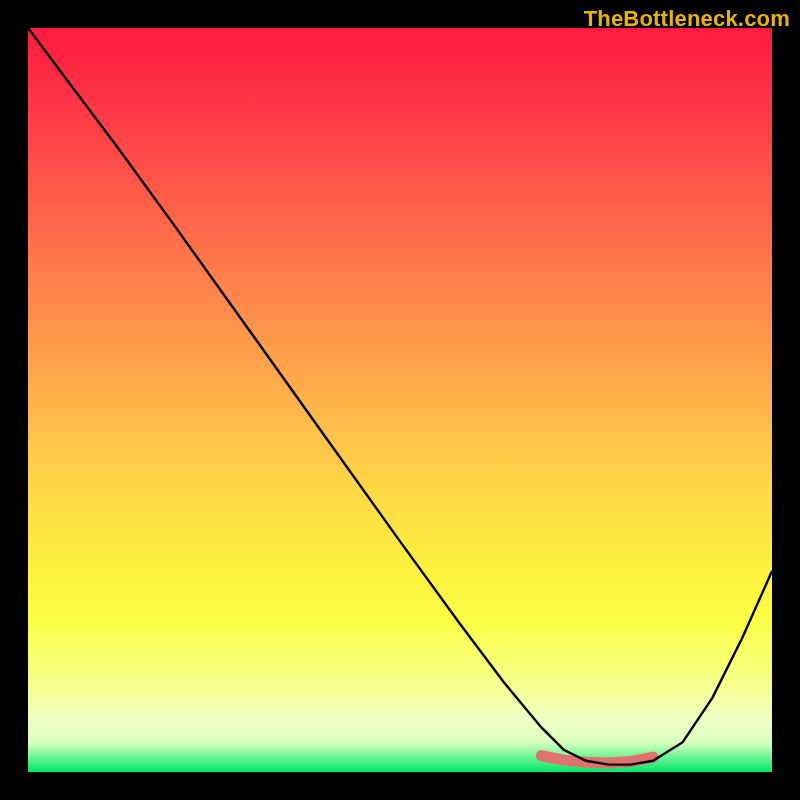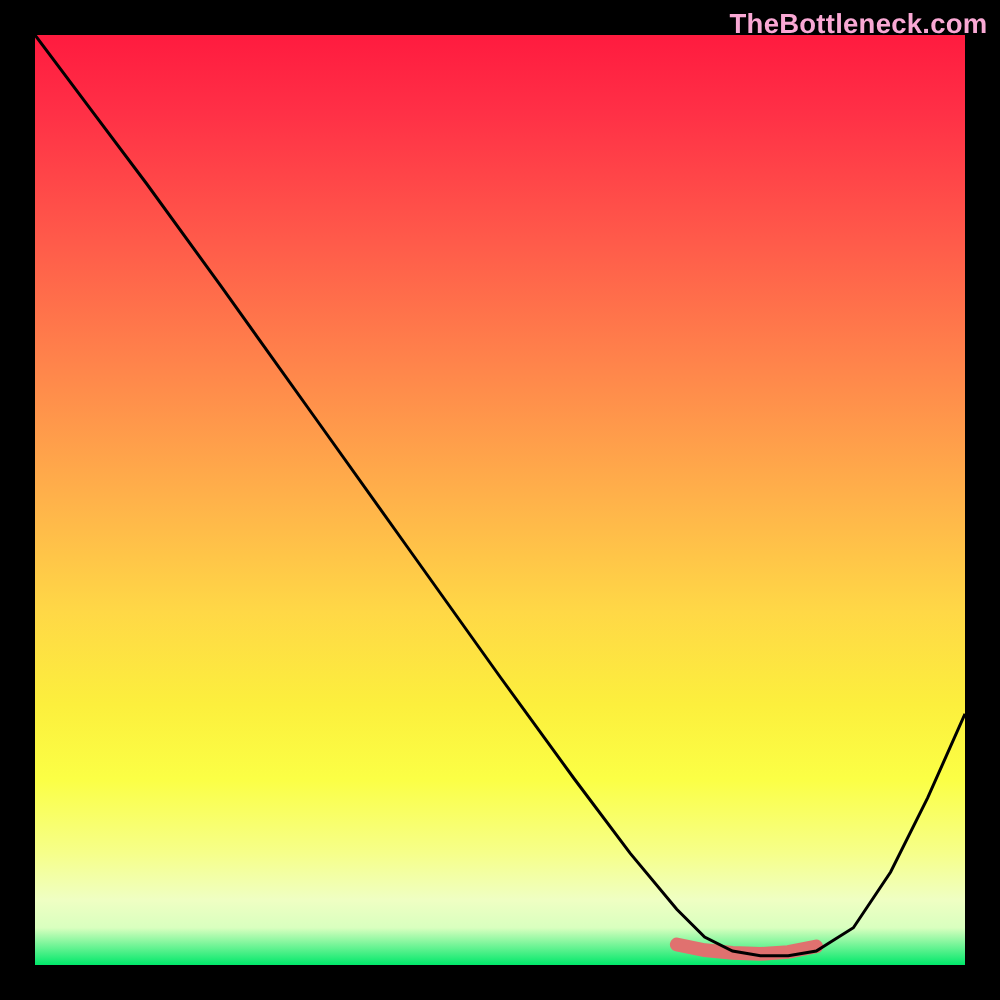--- a/index.html
+++ b/index.html
@@ -14,21 +14,21 @@
   .frame {
     position: relative;
     width: 800px;
     height: 800px;
     background: #000;
   }
   .watermark {
     position: absolute;
     top: 6px;
     right: 10px;
-    color: #f9a8d4;
+    color: #eab308;
     font-size: 22px;
     font-weight: 600;
     letter-spacing: 0.2px;
   }
   .plot-area {
     position: absolute;
     left: 28px;
     top: 28px;
     width: 744px;
     height: 744px;

